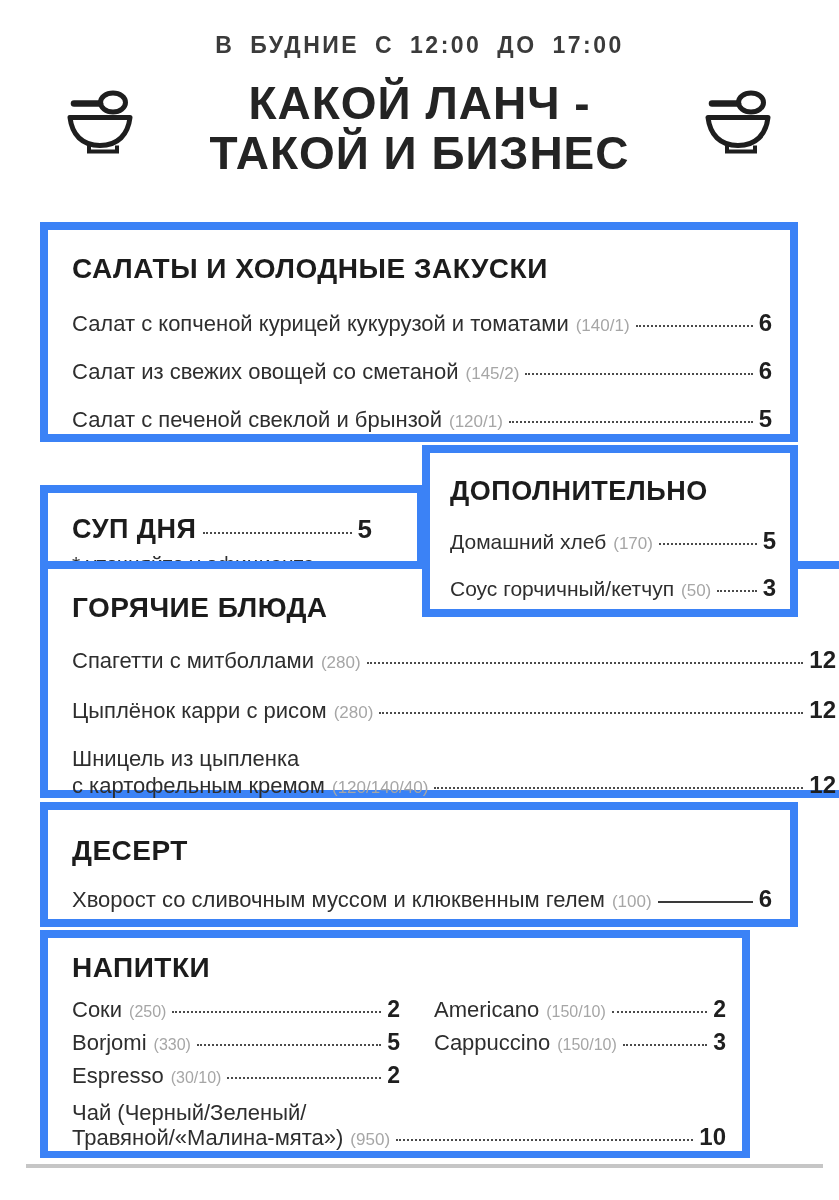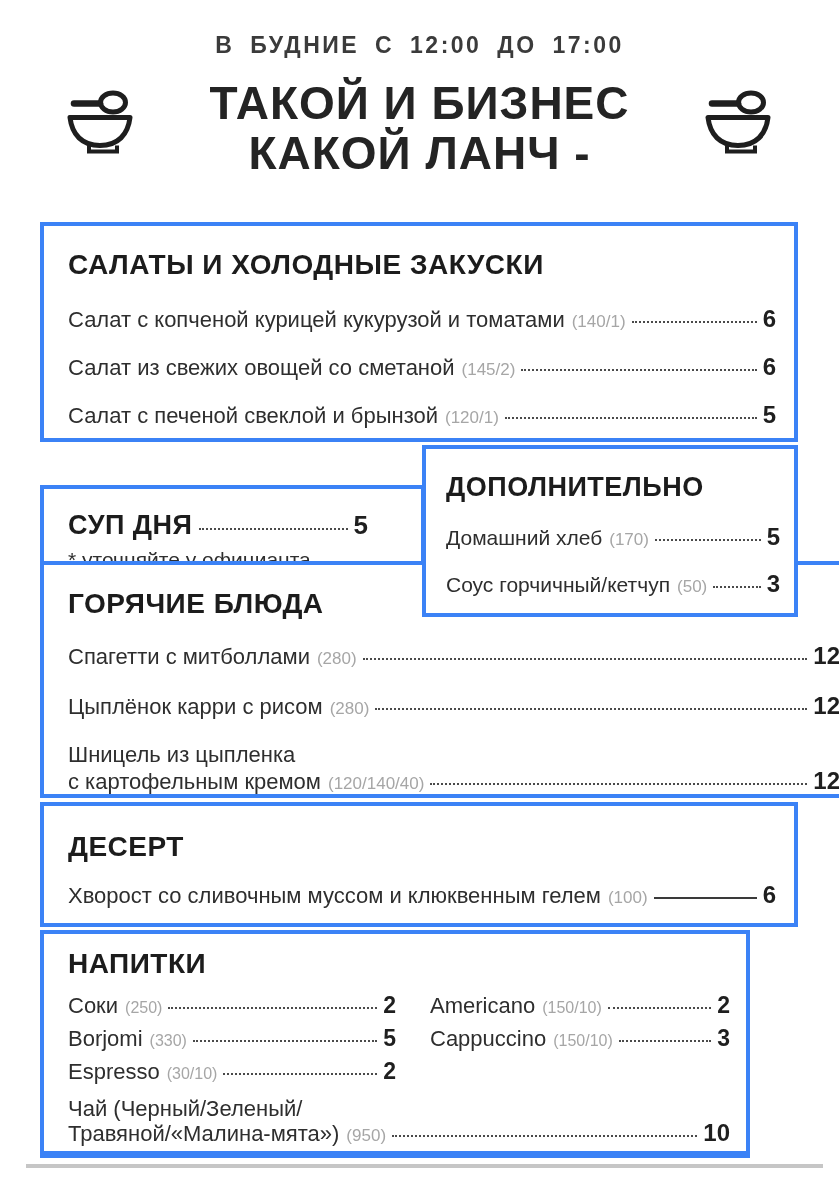--- a/index.html
+++ b/index.html
@@ -17,21 +17,21 @@
   .main-title {
     position:absolute; top:78px; left:0; width:100%; text-align:center;
     font-size:46px; font-weight:800; line-height:1.09; letter-spacing:1px; color:#242424;
   }
   .icon-bowl { position:absolute; top:90px; width:68px; height:67px; }
   .icon-bowl.left  { left:66px; }
   .icon-bowl.right { left:704px; }
   .icon-bowl svg { width:100%; height:100%; }
 
   
-  .box { position:absolute; border:4px solid #3b82f6; background:#fff; box-sizing:border-box; }
+  .box { position:absolute; border:8px solid #3b82f6; background:#fff; box-sizing:border-box; }
   #box-salads  { left:40px; top:222px; width:758px; height:220px; padding:22px 18px 0 24px; }
   #box-soup    { left:40px; top:445px; width:385px; height:116px; padding:20px 0 0 24px;margin-top:40px; }
   #box-extras  { left:422px; top:445px; width:376px; height:172px; padding:22px 14px 0 20px; z-index:3; }
   #box-hot     { left:40px; top:561px; width:822px; height:237px; padding:22px 18px 0 24px; }
   #box-dessert { left:40px; top:802px; width:758px; height:125px; padding:24px 18px 0 24px; }
   #box-drinks  { left:40px; top:930px; width:710px; height:228px; padding:13px 16px 0 24px; border-bottom-width:7px; }
 
   .sec-title {
     font-size:28px; font-weight:800; letter-spacing:0.5px; color:#1c1c1c; line-height:33px;
   }
@@ -81,22 +81,22 @@
 
   #shadow-bottom { position:absolute; left:26px; top:1164px; width:797px; height:4px; background:#c6c6c6; }
 </style>
 </head>
 <body>
 
 <div class="page">
 
   <div class="schedule">В БУДНИЕ С 12:00 ДО 17:00</div>
   <div class="main-title">
+    <div>КАКОЙ ЛАНЧ -</div>
     <div>ТАКОЙ И БИЗНЕС</div>
-    <div>КАКОЙ ЛАНЧ -</div>
   </div>
 
   <div class="icon-bowl left">
     <svg viewBox="0 0 68 66" fill="none" stroke="#1e1e1e">
       <path d="M8 13 H34" stroke-width="6.5" stroke-linecap="round"></path>
       <ellipse cx="47" cy="12" rx="12.5" ry="9.5" stroke-width="5"></ellipse>
       <path d="M4 27 H64 C62 44 52 55 34 55 C16 55 6 44 4 27 Z" stroke-width="5" stroke-linejoin="round"></path>
       <path d="M23 55 V61 H51 V55" stroke-width="4"></path>
     </svg>
   </div>

